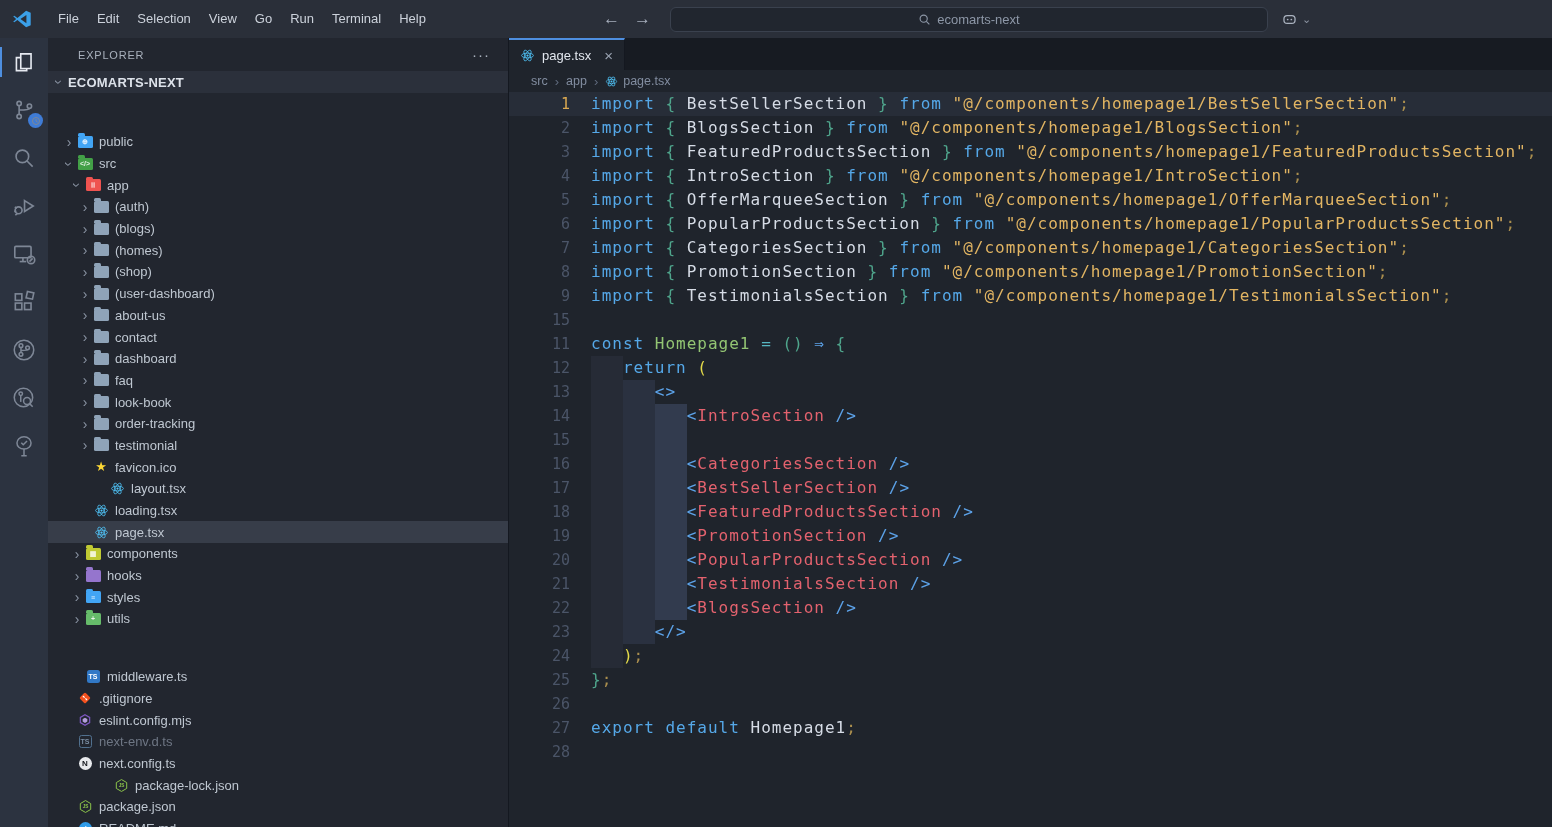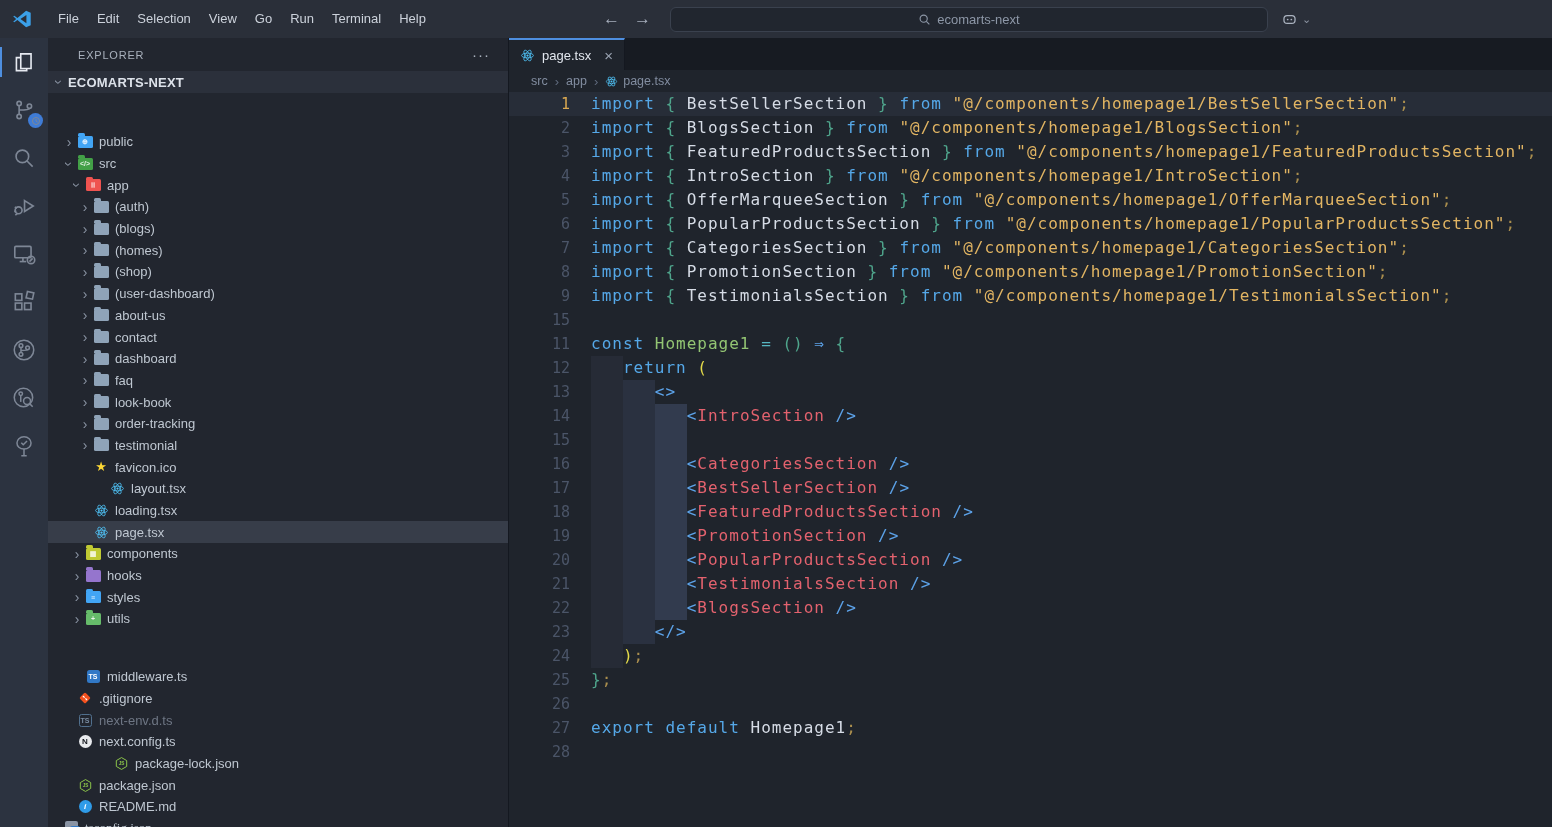--- a/index.html
+++ b/index.html
@@ -400,20 +400,30 @@
           <span class="chev"></span>
           <span class="ticon">
             <svg width="14" height="14" viewBox="0 0 24 24">
               <rect x="5" y="5" width="14" height="14" rx="2.5" transform="rotate(45 12 12)" fill="#f4511e"></rect>
               <circle cx="9.5" cy="9.5" r="1.5" fill="#fff"></circle>
               <circle cx="14.5" cy="14.5" r="1.5" fill="#fff"></circle>
               <path d="M10.5 10.5 L13.5 13.5" stroke="#fff" stroke-width="1.3"></path>
             </svg>
           </span>
           <span class="tlabel">.gitignore</span>
+        </div>
+        <div class="trow" style="padding-left: 14px;">
+          <span class="chev"></span>
+          <span class="ticon">
+            <svg width="14" height="14" viewBox="0 0 24 24" fill="none">
+              <path d="M12 3 L20 7.5 V16.5 L12 21 L4 16.5 V7.5 Z" stroke="#7e57c2" stroke-width="2"></path>
+              <path d="M12 8 L16 10.3 V14.7 L12 17 L8 14.7 V10.3 Z" fill="#b39ddb"></path>
+            </svg>
+          </span>
+          <span class="tlabel">eslint.config.mjs</span>
         </div>
         <div class="trow dim" style="padding-left: 14px;">
           <span class="chev"></span>
           <span class="ticon">
             <div class="sqbadge" style="background:transparent;border:1px solid #51708e;color:#7b8ea3">TS</div>
           </span>
           <span class="tlabel">next-env.d.ts</span>
         </div>
         <div class="trow" style="padding-left: 14px;">
           <span class="chev"></span>

